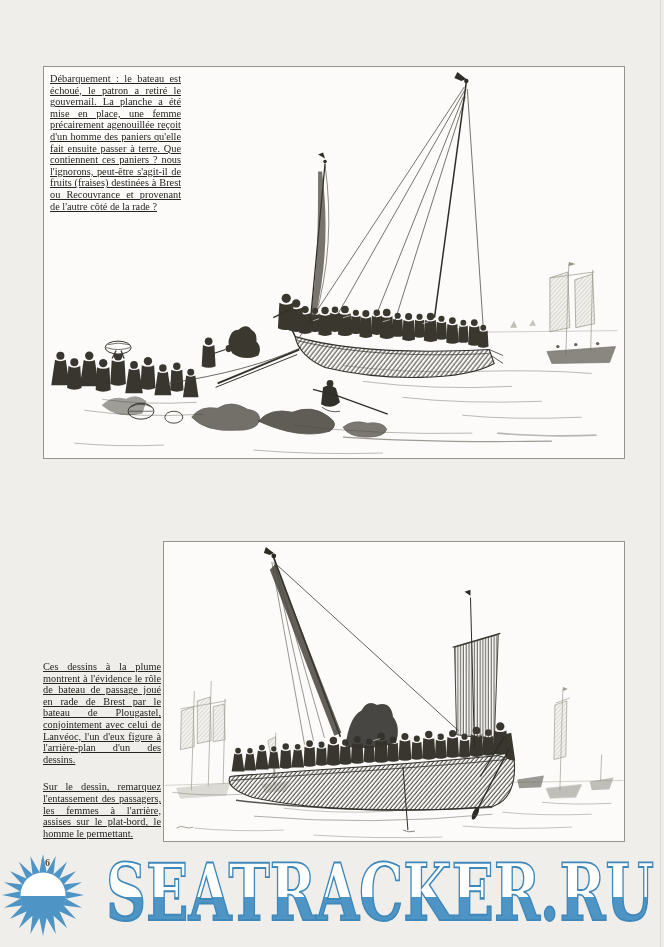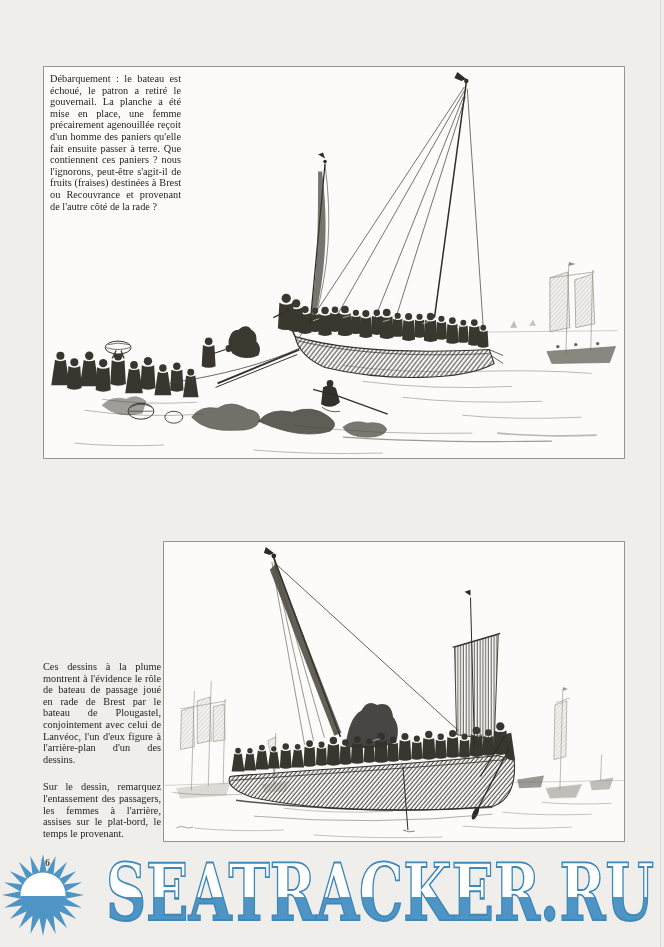--- a/index.html
+++ b/index.html
@@ -9,21 +9,21 @@
     font-family:"Liberation Serif","DejaVu Serif",serif;
   }
   .scan-edge{position:absolute;left:660px;top:0;width:1px;height:947px;background:#d9d7d1;}
   .panel{
     position:absolute;background:#fcfbf9;border:1px solid #96948e;box-sizing:border-box;
   }
   .panel-1{left:43px;top:66px;width:582px;height:393px;}
   .panel-2{left:163px;top:541px;width:462px;height:301px;}
   .etch{position:absolute;left:0;top:0;width:100%;height:100%;}
   .caption{
-    color:#26241f;font-size:10.3px;line-height:11.6px;text-align:justify;
+    color:#26241f;font-size:10.3px;line-height:11.6px;text-align:justify;text-decoration:underline;
   }
   .caption-1{position:absolute;left:6px;top:6px;width:131px;z-index:3;}
   .caption-2{position:absolute;left:43px;top:645px;width:118px;z-index:3;}
   .caption-2 p{margin:16px 0 6px 0;}
   .pagenum{
     position:absolute;left:40px;top:857px;z-index:1;
     font-size:10px;font-weight:bold;color:#4b4943;
   }
   .wm-sun{position:absolute;left:0;top:851px;width:90px;height:90px;z-index:2;}
   .wm-text{position:absolute;left:104px;top:856px;width:552px;height:78px;z-index:2;}
@@ -280,21 +280,21 @@
         <path d="M300,286 q50,4 110,1"></path>
         <path d="M150,295 q60,4 130,2"></path>
         <path d="M380,262 q30,3 70,1"></path>
       </g>
       <path d="M12,288 q4,-3 8,-1 q4,2 9,0" stroke="#8b887c" stroke-width="0.8" fill="none"></path>
     </svg>
   </section>
 
   <div class="caption caption-2">
     <p>Ces dessins à la plume montrent à l'évidence le rôle de bateau de passage joué en rade de Brest par le bateau de Plougastel, conjointement avec celui de Lanvéoc, l'un d'eux figure à l'arrière-plan d'un des dessins.</p>
-    <p>Sur le dessin, remarquez l'entassement des passagers, les femmes à l'arrière, assises sur le plat-bord, le temps le provenant.</p>
+    <p>Sur le dessin, remarquez l'entassement des passagers, les femmes à l'arrière, assises sur le plat-bord, le homme le permettant.</p>
   </div>
 
   <div class="pagenum">16</div>
 
   <div>
     <svg class="wm-sun" viewBox="0 0 90 90" xmlns="http://www.w3.org/2000/svg">
       <defs>
           <path id="ray" d="M43,3 L38.6,25 L47.4,25 Z"></path>
         </defs>
       <g fill="#4e95c6">

